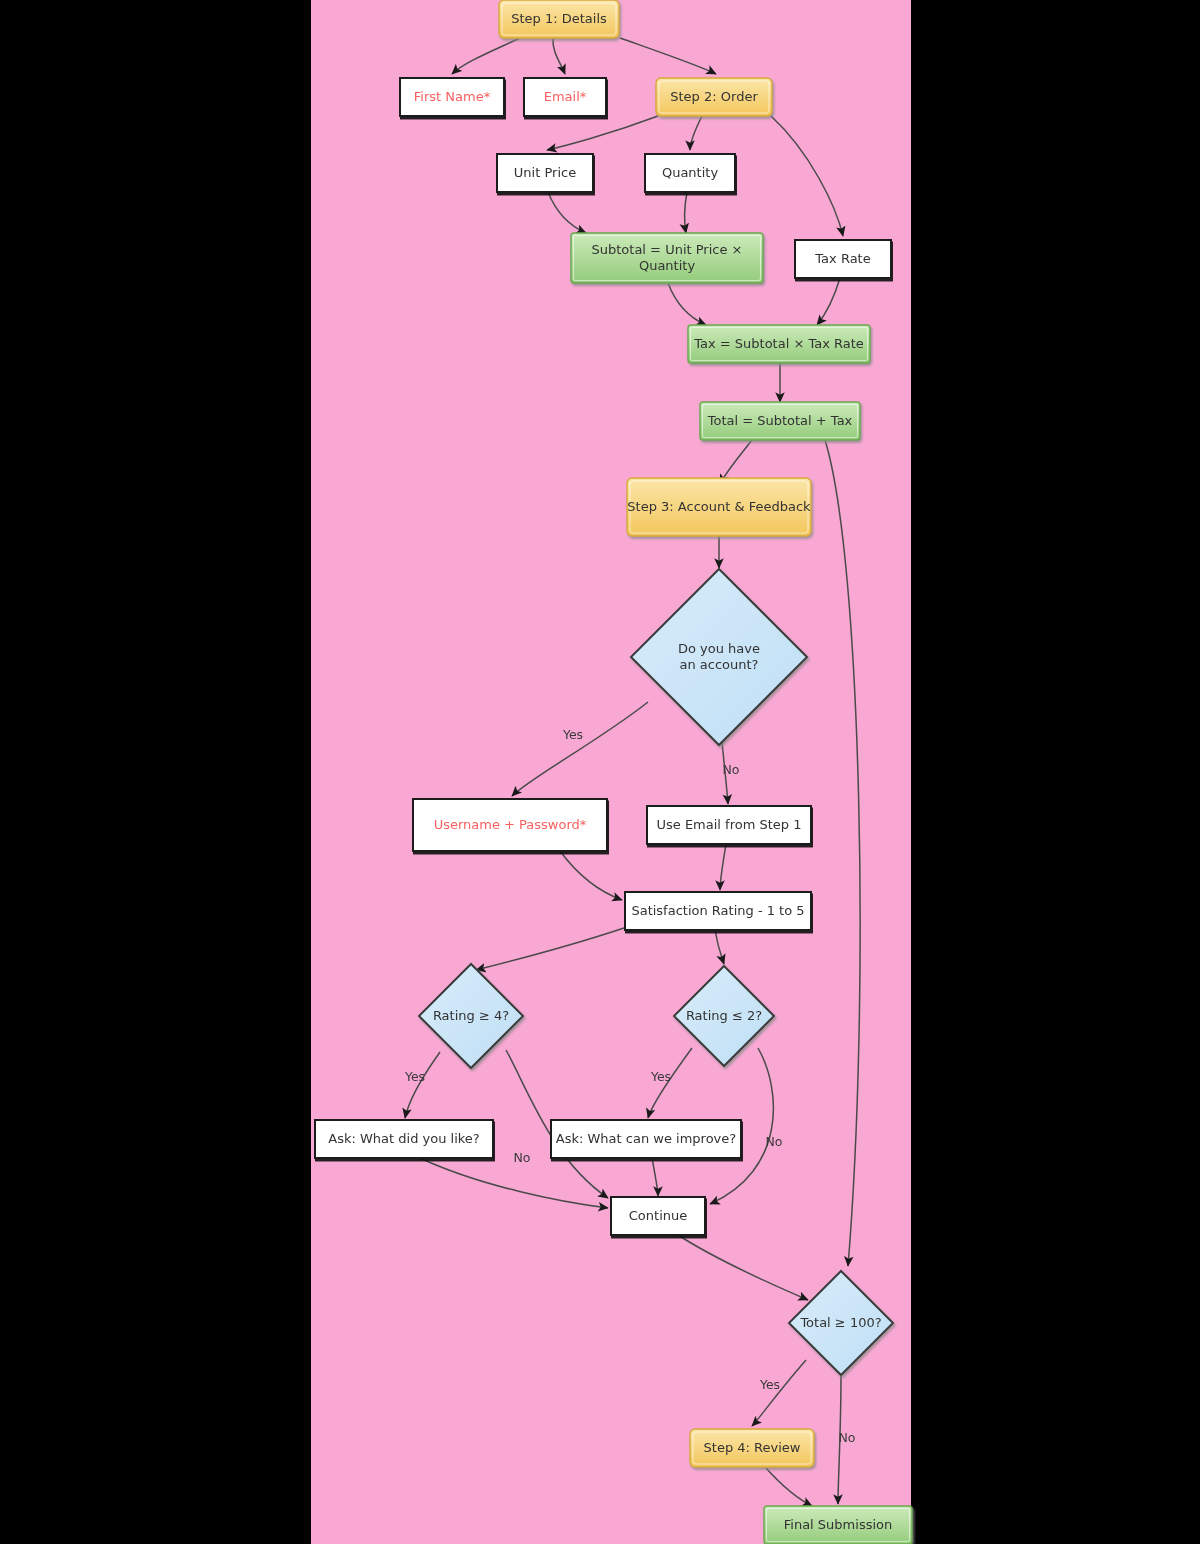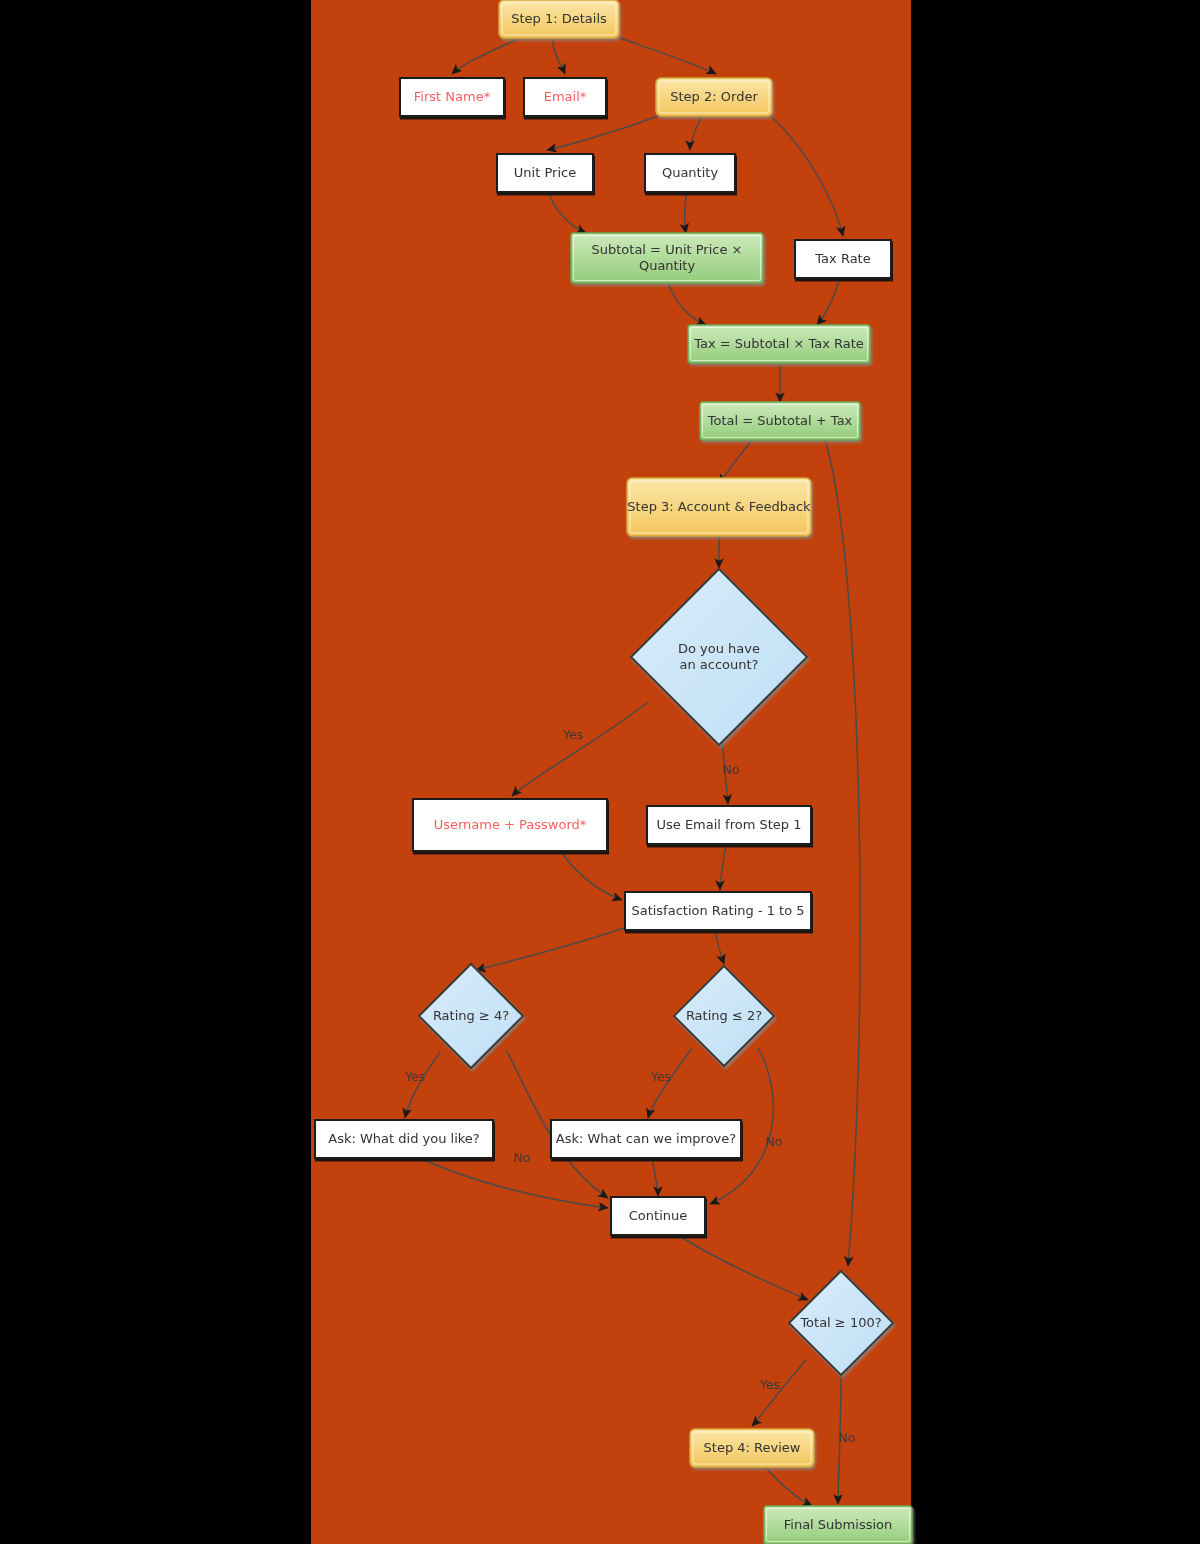--- a/index.html
+++ b/index.html
@@ -13,21 +13,21 @@
     font-family: "DejaVu Sans", "Liberation Sans", sans-serif;
     overflow: hidden;
     position: relative;
   }
   #canvas {
     position: absolute;
     left: 311px;
     top: 0;
     width: 600px;
     height: 1544px;
-    background: #c2410c;
+    background: #f9a8d4;
     overflow: visible;
   }
   #diagram-svg {
     position: absolute;
     left: -311px;
     top: 0;
     width: 1200px;
     height: 1544px;
     overflow: visible;
   }

